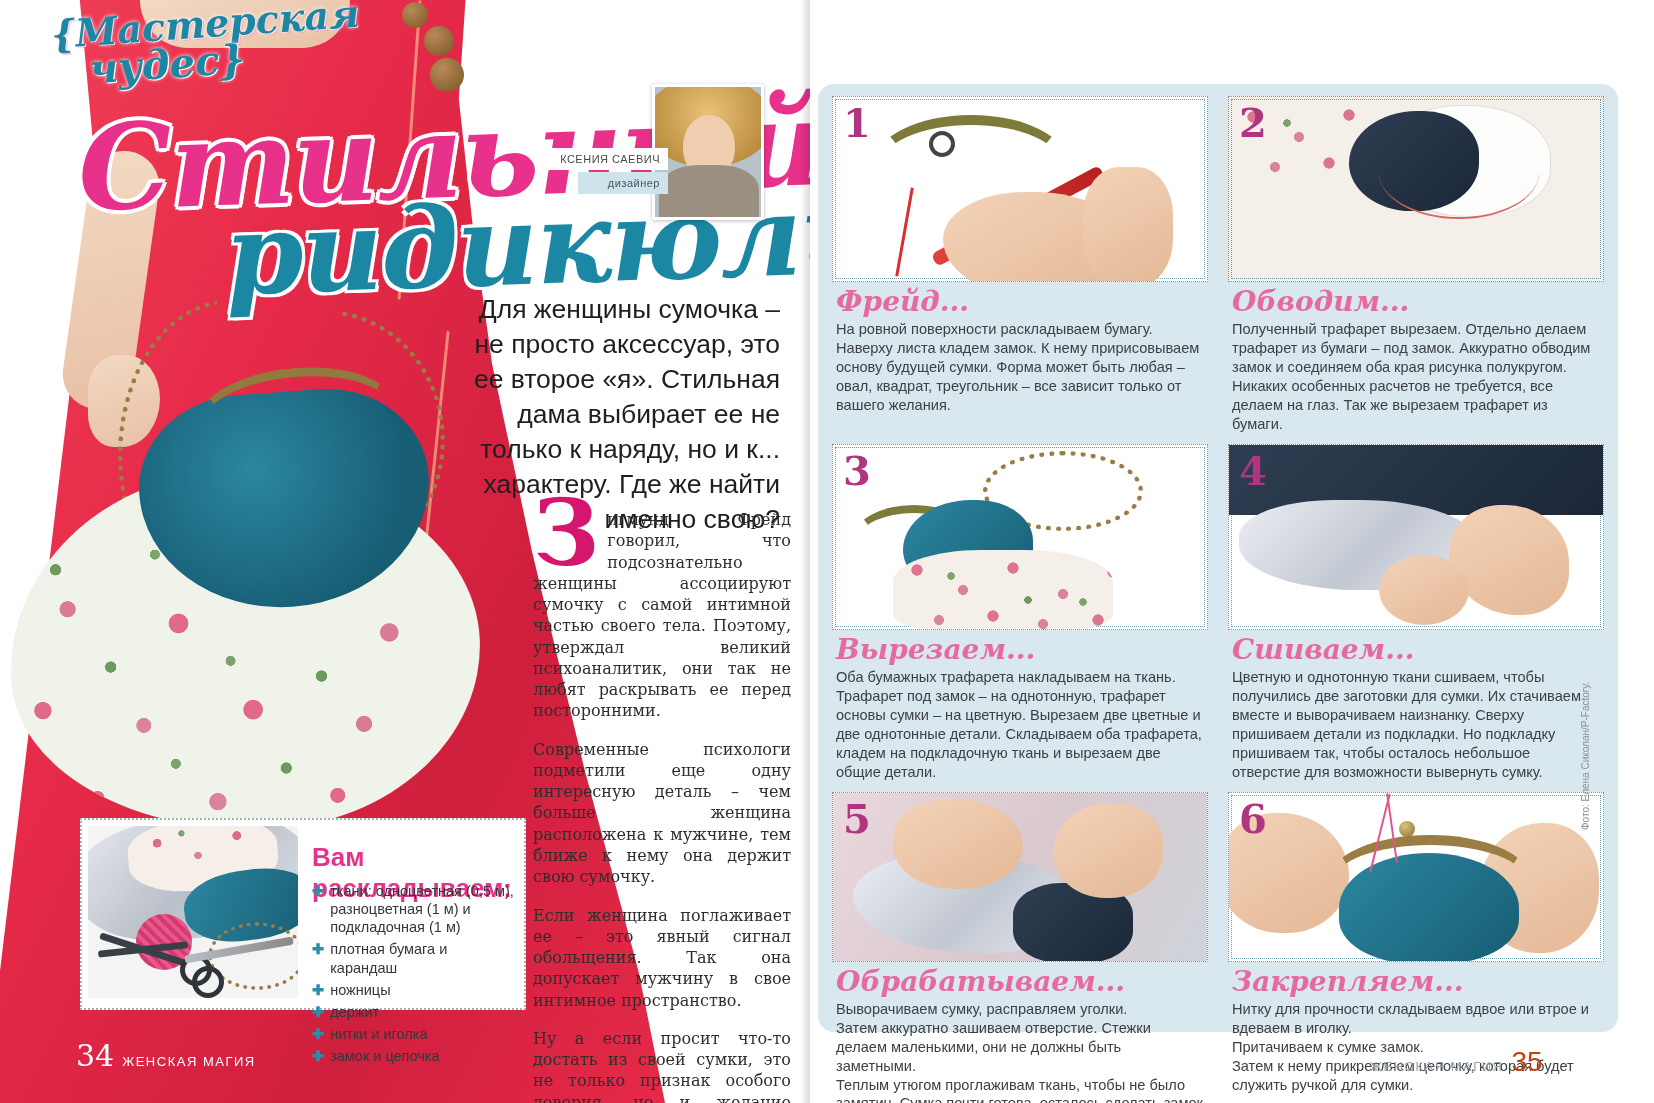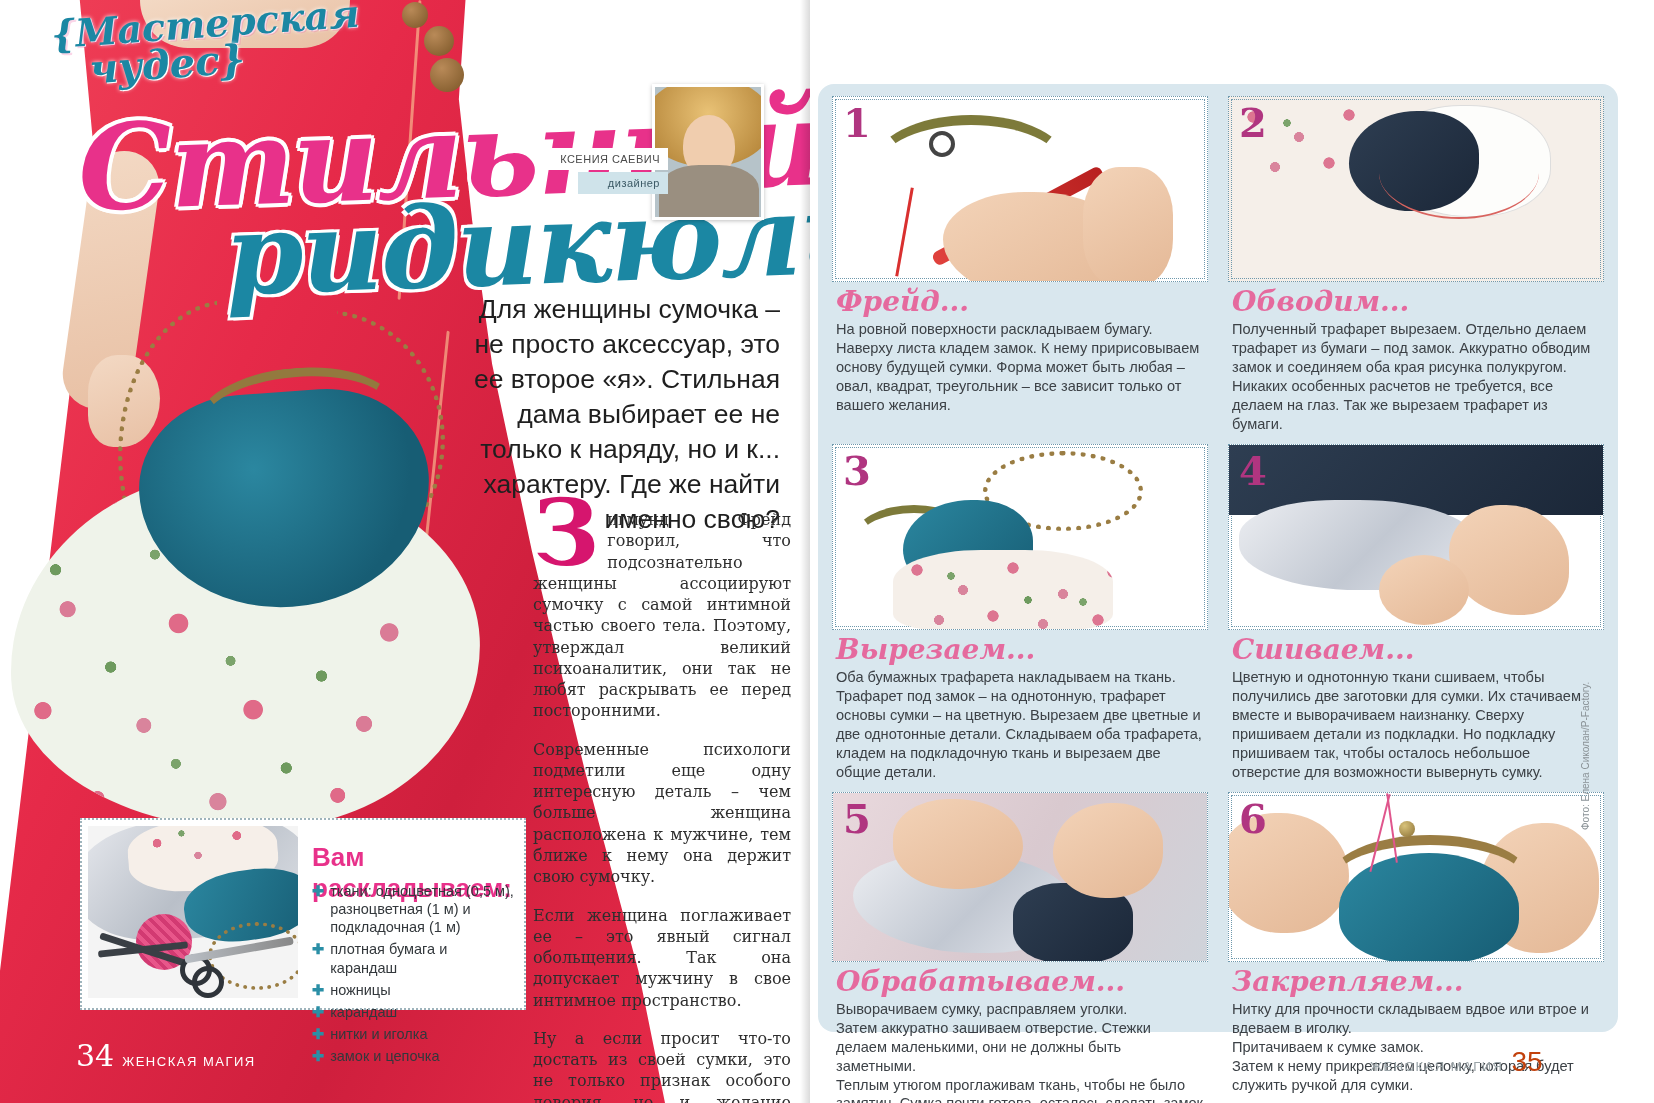--- a/index.html
+++ b/index.html
@@ -247,21 +247,21 @@
         <div class="mat-item">
           <span class="plus">✚</span>
           <span>плотная бумага и карандаш</span>
           </div>
         <div class="mat-item">
           <span class="plus">✚</span>
           <span>ножницы</span>
           </div>
         <div class="mat-item">
           <span class="plus">✚</span>
-          <span>карандаш</span>
+          <span>держит</span>
           </div>
         <div class="mat-item">
           <span class="plus">✚</span>
           <span>нитки и иголка</span>
           </div>
         <div class="mat-item">
           <span class="plus">✚</span>
           <span>замок и цепочка</span>
           </div>
       </div>

